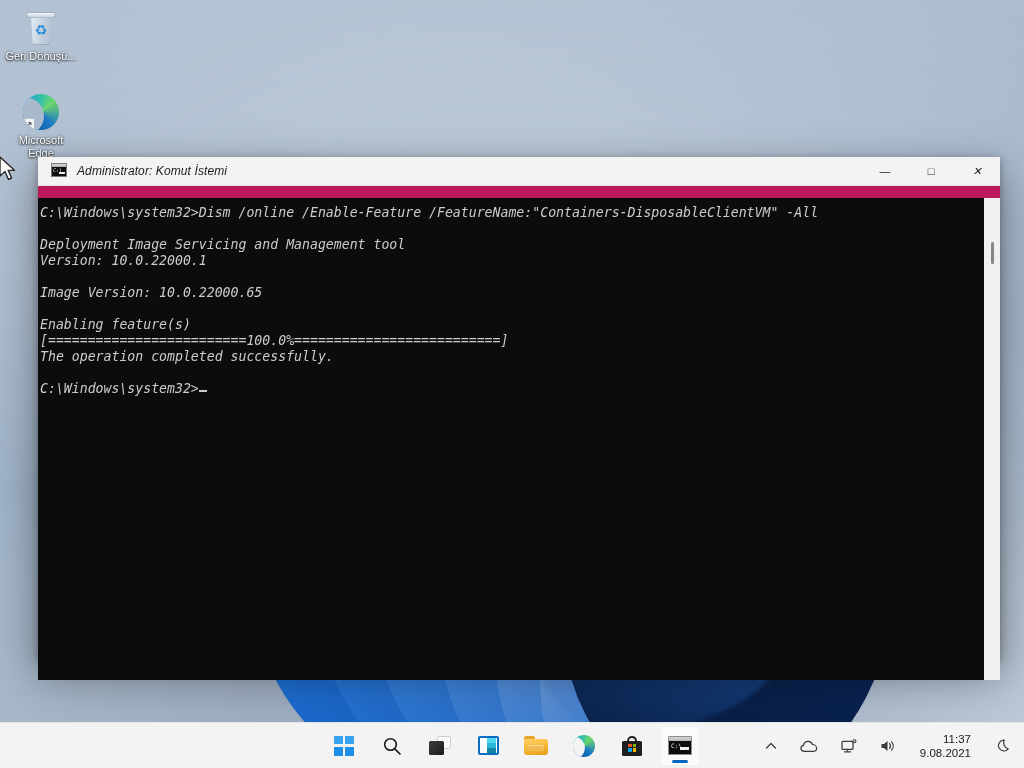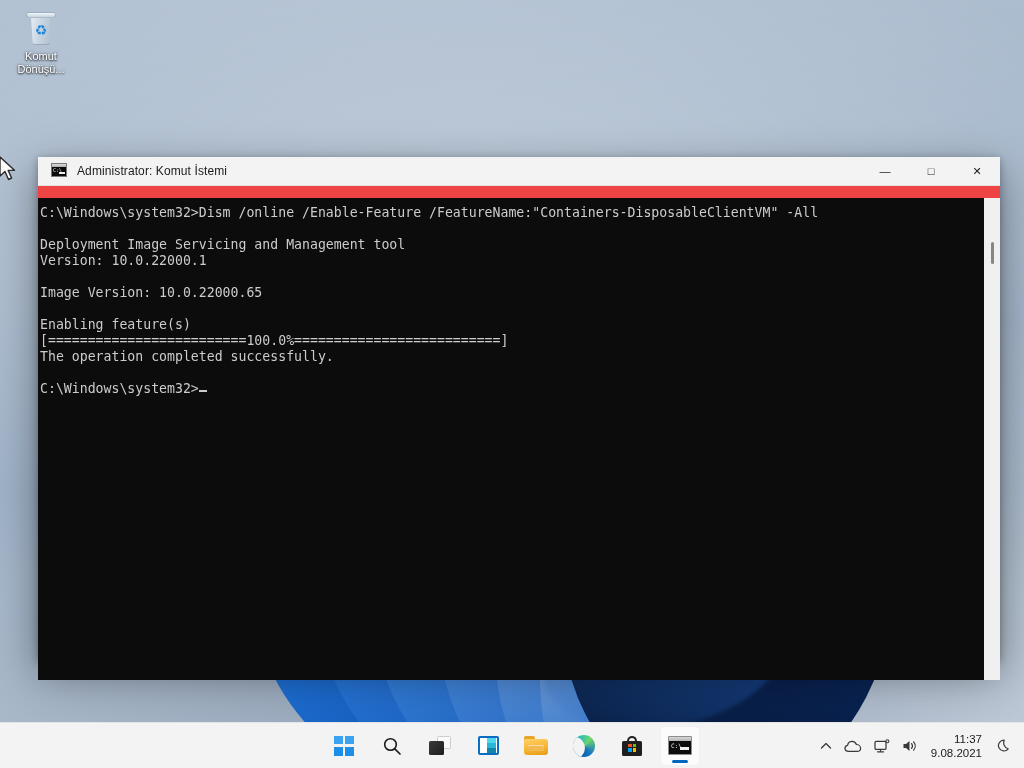--- a/index.html
+++ b/index.html
@@ -107,21 +107,22 @@
     color:#2b2b2b; font-size:10px; line-height:11px; text-align:center; text-shadow:none;
   }
 
   
   #cursor{ position:absolute; left:-2px; top:155px; width:20px; height:28px; }
 
   
   #cmd-window{
     position:absolute; left:38px; top:157px; width:962px; height:503px;
     box-shadow:0 14px 40px rgba(0,0,0,.42), 0 2px 8px rgba(0,0,0,.3);
-    background:#ef4444;
+    background:#be185d;
+    font-style:italic;
   }
   #titlebar{
     height:29px; background:#f3f3f3; display:flex; align-items:center;
     border-bottom:1px solid #e2e2e2;
   }
   #titlebar .t-icon{ margin-left:13px; width:16px; height:16px; }
   #titlebar .t-text{
     margin-left:10px; font-size:12px; color:#1b1b1b; letter-spacing:.1px;
   }
   #titlebar .spacer{ flex:1; }
@@ -164,21 +165,21 @@
     width:40px; height:40px; border-radius:5px; position:relative;
     display:flex; align-items:center; justify-content:center; cursor:default;
   }
   .tb-item.active{ background:#fbfbfb; box-shadow:inset 0 0 0 1px rgba(0,0,0,.045); }
   .tb-item.active::after{
     content:""; position:absolute; bottom:3px; left:50%; margin-left:-8px;
     width:16px; height:3px; border-radius:2px; background:#0067c0;
   }
   #tb-right{
     position:absolute; right:0; top:0; height:46px; display:flex; align-items:center;
-    padding-right:6px; gap:2px;
+    padding-right:6px; gap:13px;
   }
   .tray-btn{
     height:34px; display:flex; align-items:center; justify-content:center;
     padding:0 5px; border-radius:4px; cursor:default; color:#3a3a3a;
   }
   #clock{
     text-align:right; font-size:11.5px; line-height:14px; color:#1b1b1b;
     padding:0 8px 0 6px; cursor:default;
   }
 
@@ -262,23 +263,33 @@
   <div class="vign"></div>
 
   <div class="desk-icon" id="icon-recycle">
     <div class="glyph">
       <div class="bin">
         <div class="bin-body"></div>
         <div class="bin-lid"></div>
         <div class="bin-tri">♻</div>
       </div>
     </div>
-    <div>Komut Dönüşü...</div>
-  </div>
-
+    <div>Geri Dönüşü...</div>
+  </div>
+
+  <div class="desk-icon" id="icon-edge">
+    <div class="glyph">
+      <div class="edge">
+          <div class="edge-cut"></div>
+          <div class="shortcut-arrow">↗</div>
+        </div>
+    </div>
+    <div>Microsoft</div>
+    <div>Edge</div>
+  </div>
 </div>
 
 <svg id="cursor" viewBox="0 0 20 28">
   <path d="M2,2 L2,21 L7,16.5 L10.5,24.5 L13.6,23 L10.2,15.4 L16.5,15.2 Z" fill="#ffffff" stroke="#2b2b2b" stroke-width="1.4" stroke-linejoin="round"></path>
 </svg>
 
 <div id="cmd-window">
 
   <div id="titlebar">
     <div class="t-icon">

